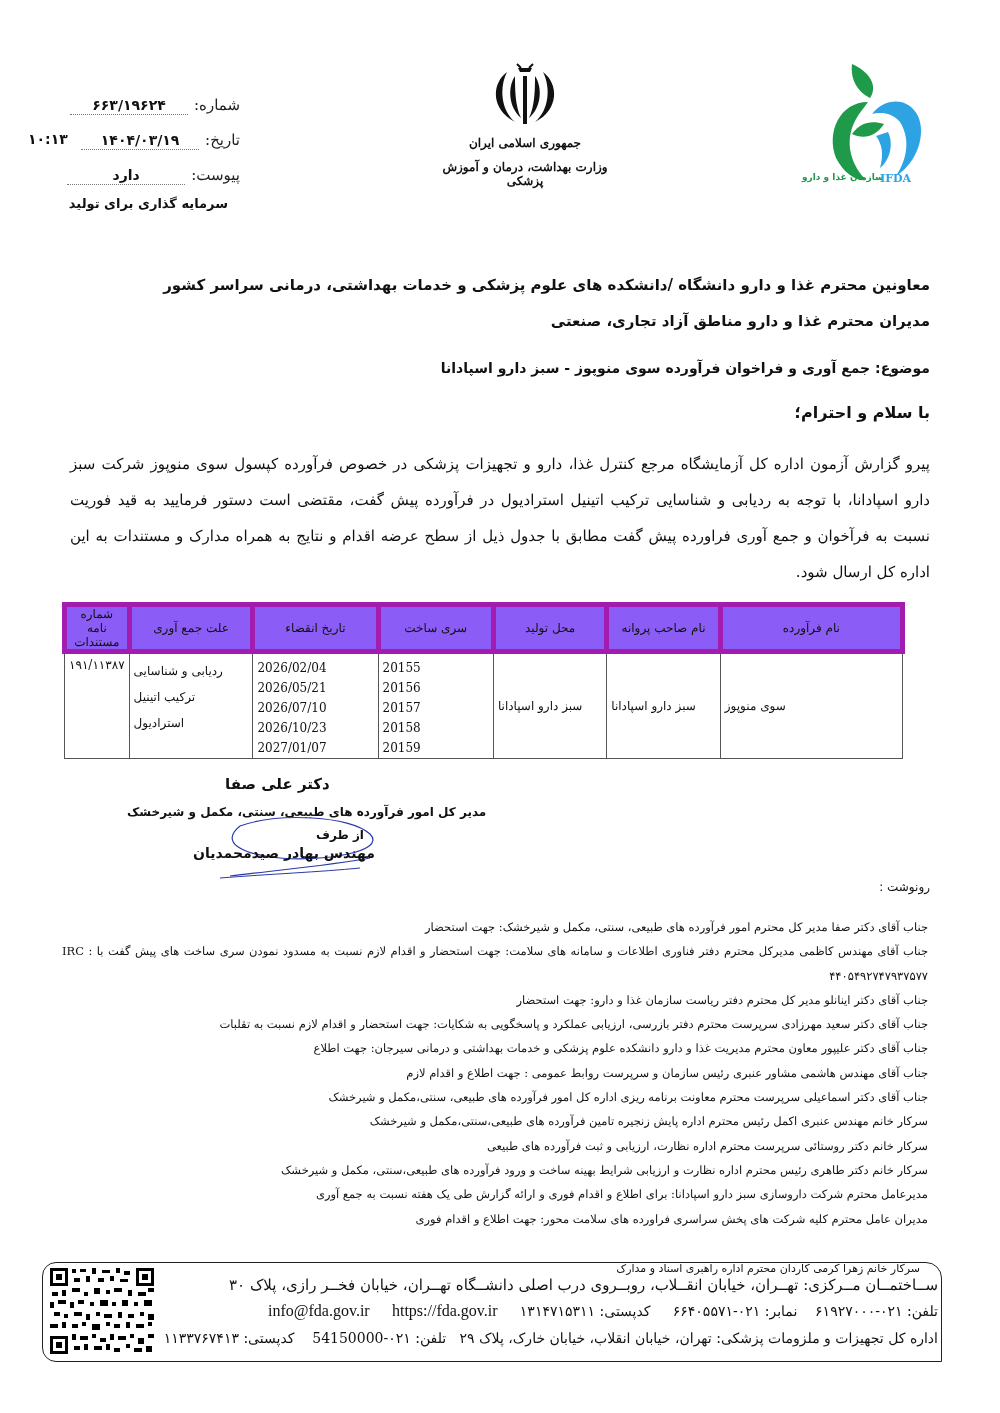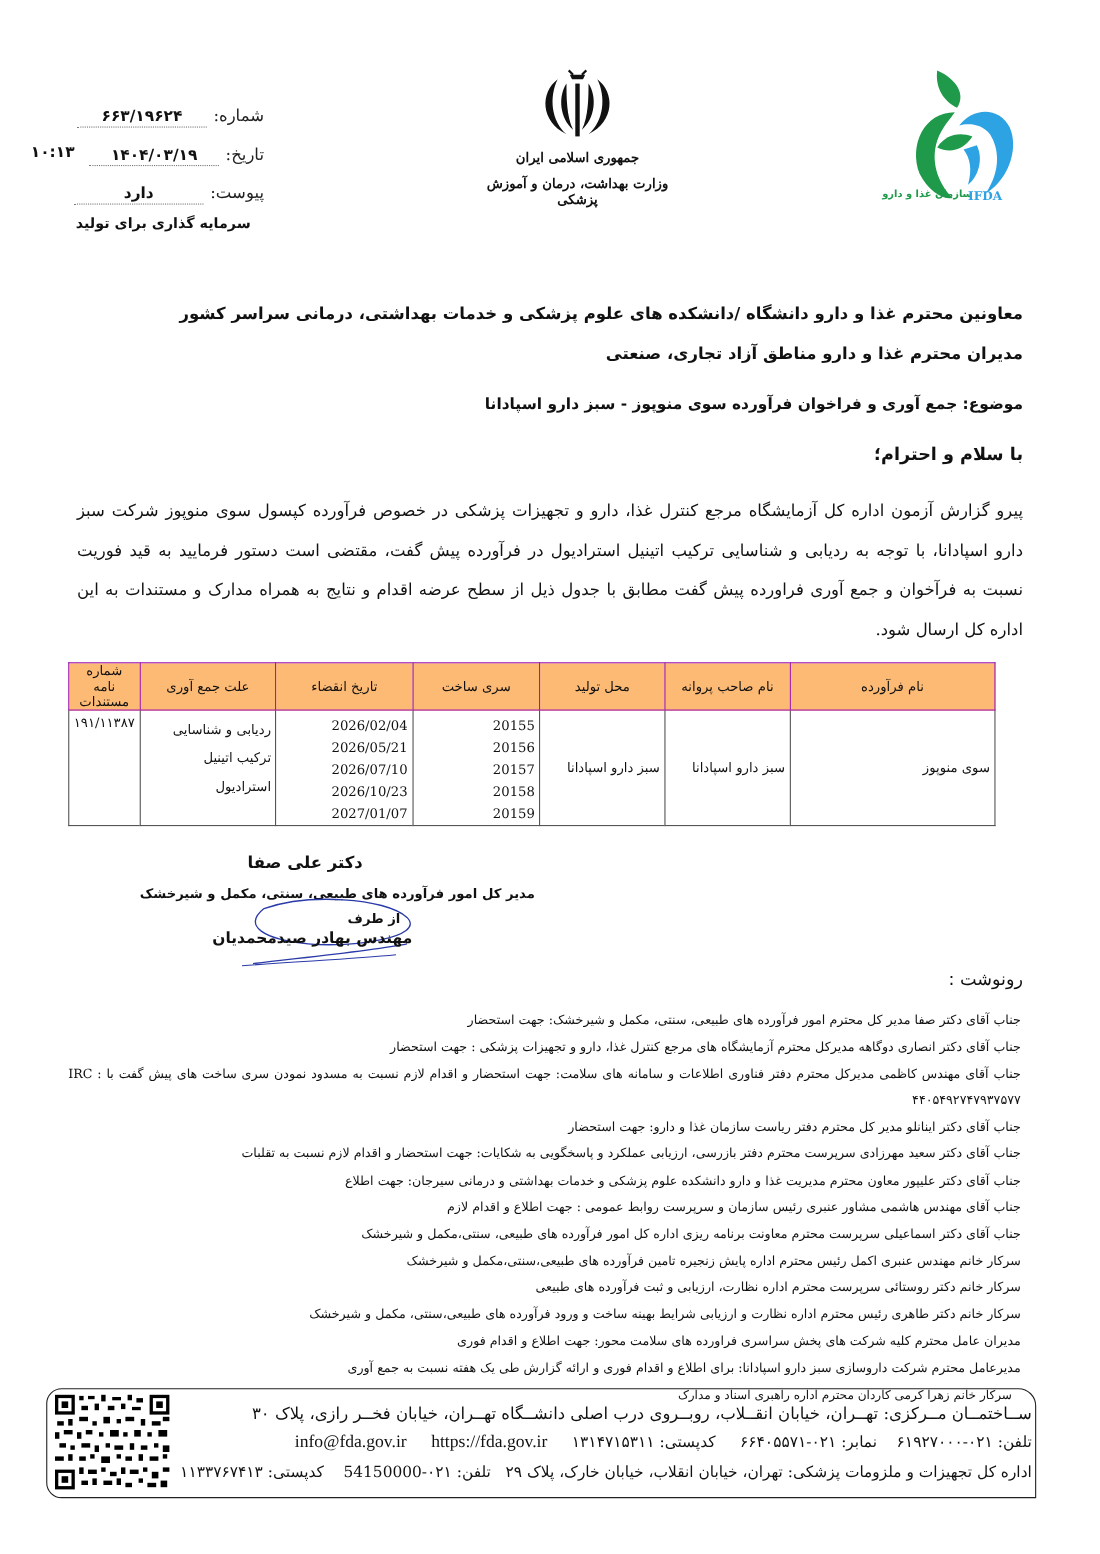--- a/index.html
+++ b/index.html
@@ -19,34 +19,34 @@
 
   
   .recipient { position:absolute; right:70px; direction:rtl; font-weight:bold; font-size:15px; }
   .subject { position:absolute; right:70px; direction:rtl; font-weight:bold; font-size:14px; }
   .greeting { position:absolute; right:70px; direction:rtl; font-weight:bold; font-size:16px; }
 
   .body-text { position:absolute; left:70px; right:70px; top:446px; direction:rtl; text-align:justify; text-align-last:right; font-family:"DejaVu Serif", serif; font-size:15px; line-height:36px; }
 
   
   table.recall { position:absolute; left:62px; top:602px; width:843px; border-collapse:collapse; direction:rtl; font-size:12px; }
-  table.recall th { background:#fdba74; border:1px solid #a21caf; font-weight:normal; font-family:"DejaVu Serif", serif; height:24px; padding:0 4px; }
-  table.recall td { border:1px solid #555; text-align:right; vertical-align:middle; font-family:"DejaVu Serif", serif; padding:0 4px; }
+  table.recall th { background:#8b5cf6; border:5px solid #a21caf; font-weight:normal; font-family:"DejaVu Serif", serif; height:24px; padding:0 4px; }
+  table.recall td { border:1px solid #555; text-align:left; vertical-align:middle; font-family:"DejaVu Serif", serif; padding:0 4px; }
   td.top { vertical-align:top !important; padding-top:4px !important; }
   .stack div { line-height:20px; }
   .reason div { line-height:26px; }
 
   
   .sig-name { position:absolute; left:225px; top:775px; font-weight:bold; font-size:15px; direction:rtl; }
   .sig-title { position:absolute; left:127px; top:805px; font-weight:bold; font-size:12px; direction:rtl; }
   .sig-on-behalf { position:absolute; left:316px; top:828px; font-weight:bold; font-size:12px; direction:rtl; }
   .sig-signer { position:absolute; left:193px; top:845px; font-weight:bold; font-size:14px; direction:rtl; }
 
   
-  .cc-title { position:absolute; right:70px; top:880px; direction:rtl; font-size:16px; }
+  .cc-title { position:absolute; right:70px; top:880px; direction:rtl; font-size:12px; }
   .cc-list { position:absolute; left:62px; right:72px; top:915px; direction:rtl; font-family:"DejaVu Serif", serif; font-size:11.5px; }
   .cc-item { line-height:24.3px; white-space:nowrap; text-align:right; }
   .cc-item.wrap { white-space:normal; text-align:justify; text-align-last:right; }
 
   
   .footer-box { position:absolute; left:42px; top:1262px; width:898px; height:98px; border:1.5px solid #222; border-radius:14px 16px 0 14px; }
   .footer-box { border-bottom-right-radius:0; }
   .footer-line { position:absolute; right:62px; direction:rtl; white-space:nowrap; font-family:"DejaVu Serif", serif; }
   .qr { position:absolute; left:48px; top:1266px; width:110px; height:90px; }
 </style>
@@ -148,32 +148,31 @@
   <path d="M40 14 C80 0 150 4 170 22 C188 40 120 50 80 46 C40 42 20 30 40 14" fill="none" stroke="#2a3aa8" stroke-width="1.2"></path>
   <path d="M30 64 C80 58 140 52 170 46" fill="none" stroke="#2a3aa8" stroke-width="1.2"></path>
   <path d="M20 66 C70 62 120 60 160 56" fill="none" stroke="#2a3aa8" stroke-width="1"></path>
 </svg>
 <div class="sig-on-behalf">از طرف</div>
 <div class="sig-signer">مهندس بهادر صیدمحمدیان</div>
 
 <div class="cc-title">رونوشت :</div>
 <div class="cc-list">
   <div class="cc-item">جناب آقای دکتر صفا مدیر کل محترم امور فرآورده های طبیعی، سنتی، مکمل و شیرخشک: جهت استحضار</div>
-  <div class="cc-item">جناب آقای دکتر انصاری دوگاهه مدیرکل محترم آزمایشگاه های مرجع کنترل غذا، دارو و تجهیزات پزشکی : جهت استحضار</div>
   <div class="cc-item wrap">جناب آقای مهندس کاظمی مدیرکل محترم دفتر فناوری اطلاعات و سامانه های سلامت: جهت استحضار و اقدام لازم نسبت به مسدود نمودن سری ساخت های پیش گفت با IRC : ۴۴۰۵۴۹۲۷۴۷۹۳۷۵۷۷</div>
   <div class="cc-item">جناب آقای دکتر اینانلو مدیر کل محترم دفتر ریاست سازمان غذا و دارو: جهت استحضار</div>
   <div class="cc-item">جناب آقای دکتر سعید مهرزادی سرپرست محترم دفتر بازرسی، ارزیابی عملکرد و پاسخگویی به شکایات: جهت استحضار و اقدام لازم نسبت به تقلبات</div>
   <div class="cc-item">جناب آقای دکتر علیپور معاون محترم مدیریت غذا و دارو دانشکده علوم پزشکی و خدمات بهداشتی و درمانی سیرجان: جهت اطلاع</div>
   <div class="cc-item">جناب آقای مهندس هاشمی مشاور عنبری رئیس سازمان و سرپرست روابط عمومی : جهت اطلاع و اقدام لازم</div>
   <div class="cc-item">جناب آقای دکتر اسماعیلی سرپرست محترم معاونت برنامه ریزی اداره کل امور فرآورده های طبیعی، سنتی،مکمل و شیرخشک</div>
   <div class="cc-item">سرکار خانم مهندس عنبری اکمل رئیس محترم اداره پایش زنجیره تامین فرآورده های طبیعی،سنتی،مکمل و شیرخشک</div>
   <div class="cc-item">سرکار خانم دکتر روستائی سرپرست محترم اداره نظارت، ارزیابی و ثبت فرآورده های طبیعی</div>
   <div class="cc-item">سرکار خانم دکتر طاهری رئیس محترم اداره نظارت و ارزیابی شرایط بهینه ساخت و ورود فرآورده های طبیعی،سنتی، مکمل و شیرخشک</div>
+  <div class="cc-item">مدیرعامل محترم شرکت داروسازی سبز دارو اسپادانا: برای اطلاع و اقدام فوری و ارائه گزارش طی یک هفته نسبت به جمع آوری</div>
   <div class="cc-item">مدیران عامل محترم کلیه شرکت های پخش سراسری فراورده های سلامت محور: جهت اطلاع و اقدام فوری</div>
-  <div class="cc-item">مدیرعامل محترم شرکت داروسازی سبز دارو اسپادانا: برای اطلاع و اقدام فوری و ارائه گزارش طی یک هفته نسبت به جمع آوری</div>
 </div>
 
 <div class="footer-box"></div>
 <div class="footer-line" style="top:1262px; right:80px; font-size:11px; font-family:'DejaVu Sans', sans-serif;">سرکار خانم زهرا کرمی کاردان محترم اداره راهبری اسناد و مدارک</div>
 <div class="footer-line" style="top:1276px; font-size:15px;">ســاختمــان مــرکزی: تهــران، خیابان انقــلاب، روبــروی درب اصلی دانشــگاه تهــران، خیابان فخــر رازی، پلاک ۳۰</div>
 <div class="footer-line" style="top:1302px; font-size:14px;">
   <span>تلفن:</span>
   <span>۰۲۱-۶۱۹۲۷۰۰۰</span>
   &nbsp;&nbsp;
   <span>نمابر:</span>

